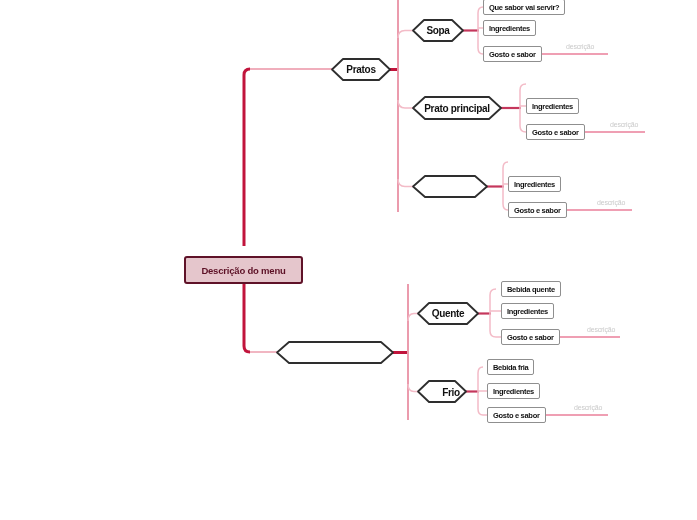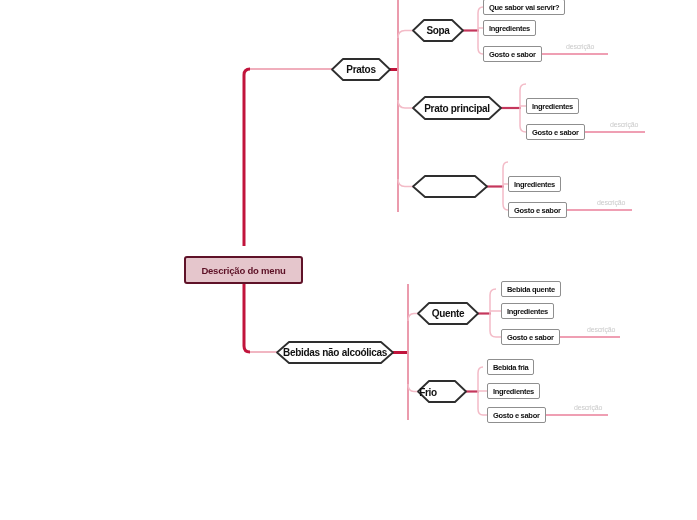--- a/index.html
+++ b/index.html
@@ -96,26 +96,25 @@
       <polygon points="413,108 425,97 489,97 501,108 489,119 425,119"></polygon>
       <polygon points="413,186.5 425,176 475,176 487,186.5 475,197 425,197"></polygon>
       <polygon points="418,313.5 429,303 467,303 478,313.5 467,324 429,324"></polygon>
       <polygon points="418,391.5 429,381 455,381 466,391.5 455,402 429,402"></polygon>
     </g>
   </svg>
 
   <div class="node root-node" style="left:184px;top:256px;">Descrição do menu</div>
 
   <div class="node hex-label" style="left:332px;top:59px;width:58px;height:21px;">Pratos</div>
-  <div class="node hex-label" style="left:277px;top:342px;width:116px;height:21px;">Bebidas não alcoólicas</div>
 
   <div class="node hex-label" style="left:413px;top:20px;width:50px;height:21px;">Sopa</div>
   <div class="node hex-label" style="left:413px;top:97px;width:88px;height:22px;">Prato principal</div>
   <div class="node hex-label" style="left:418px;top:303px;width:60px;height:20px;">Quente</div>
-  <div class="node hex-label" style="left:404px;top:381px;width:48px;height:22px;">Frio</div>
+  <div class="node hex-label" style="left:427px;top:381px;width:48px;height:22px;">Frio</div>
 
   <div class="node leaf-node" style="left:483px;top:-1px;">Que sabor vai servir?</div>
   <div class="node leaf-node" style="left:483px;top:20px;">Ingredientes</div>
   <div class="node leaf-node" style="left:483px;top:46px;">Gosto e sabor</div>
   <div class="edge-label" style="left:566px;top:43px;">descrição</div>
 
   <div class="node leaf-node" style="left:526px;top:98px;">Ingredientes</div>
   <div class="node leaf-node" style="left:526px;top:124px;">Gosto e sabor</div>
   <div class="edge-label" style="left:610px;top:121px;">descrição</div>
 

